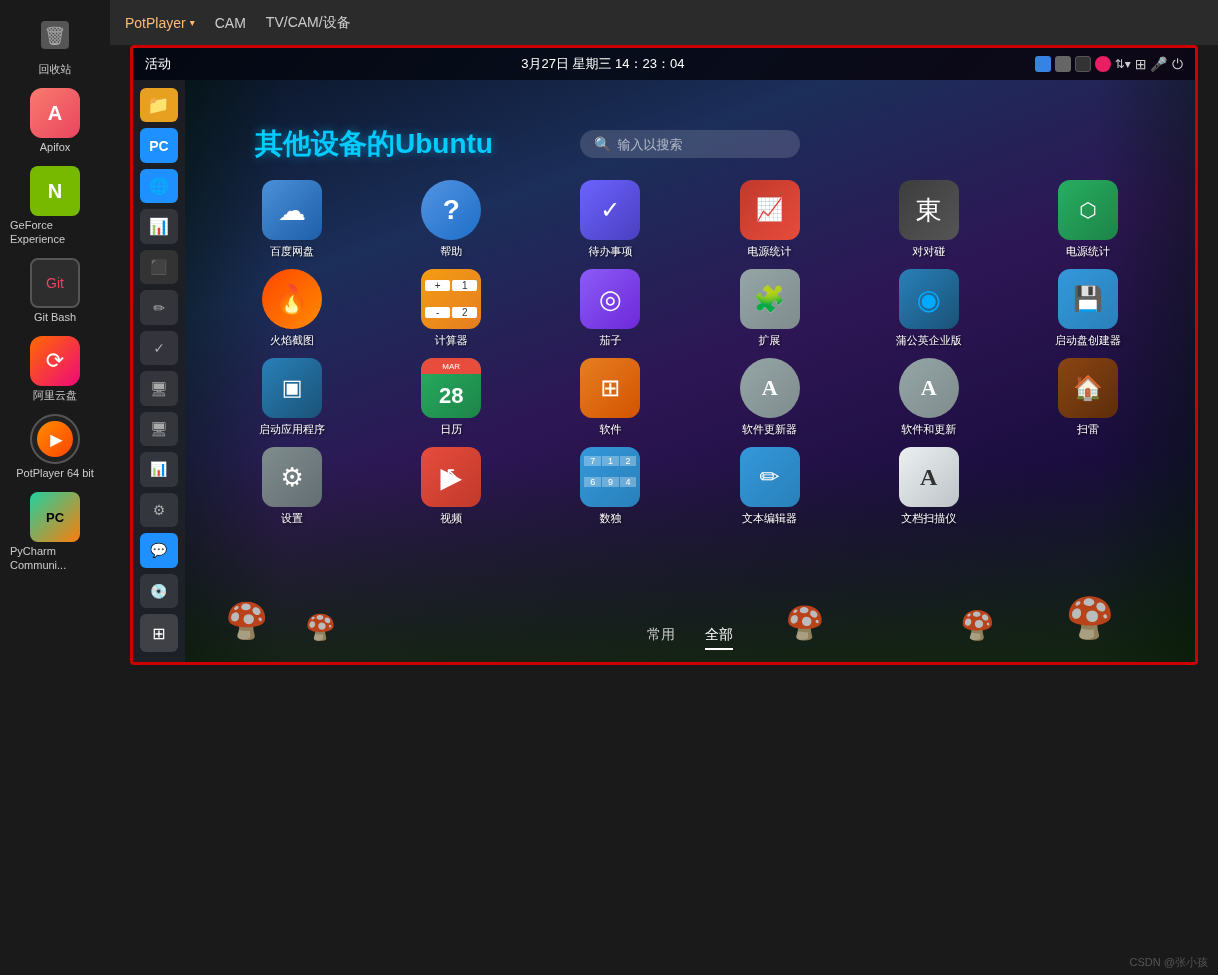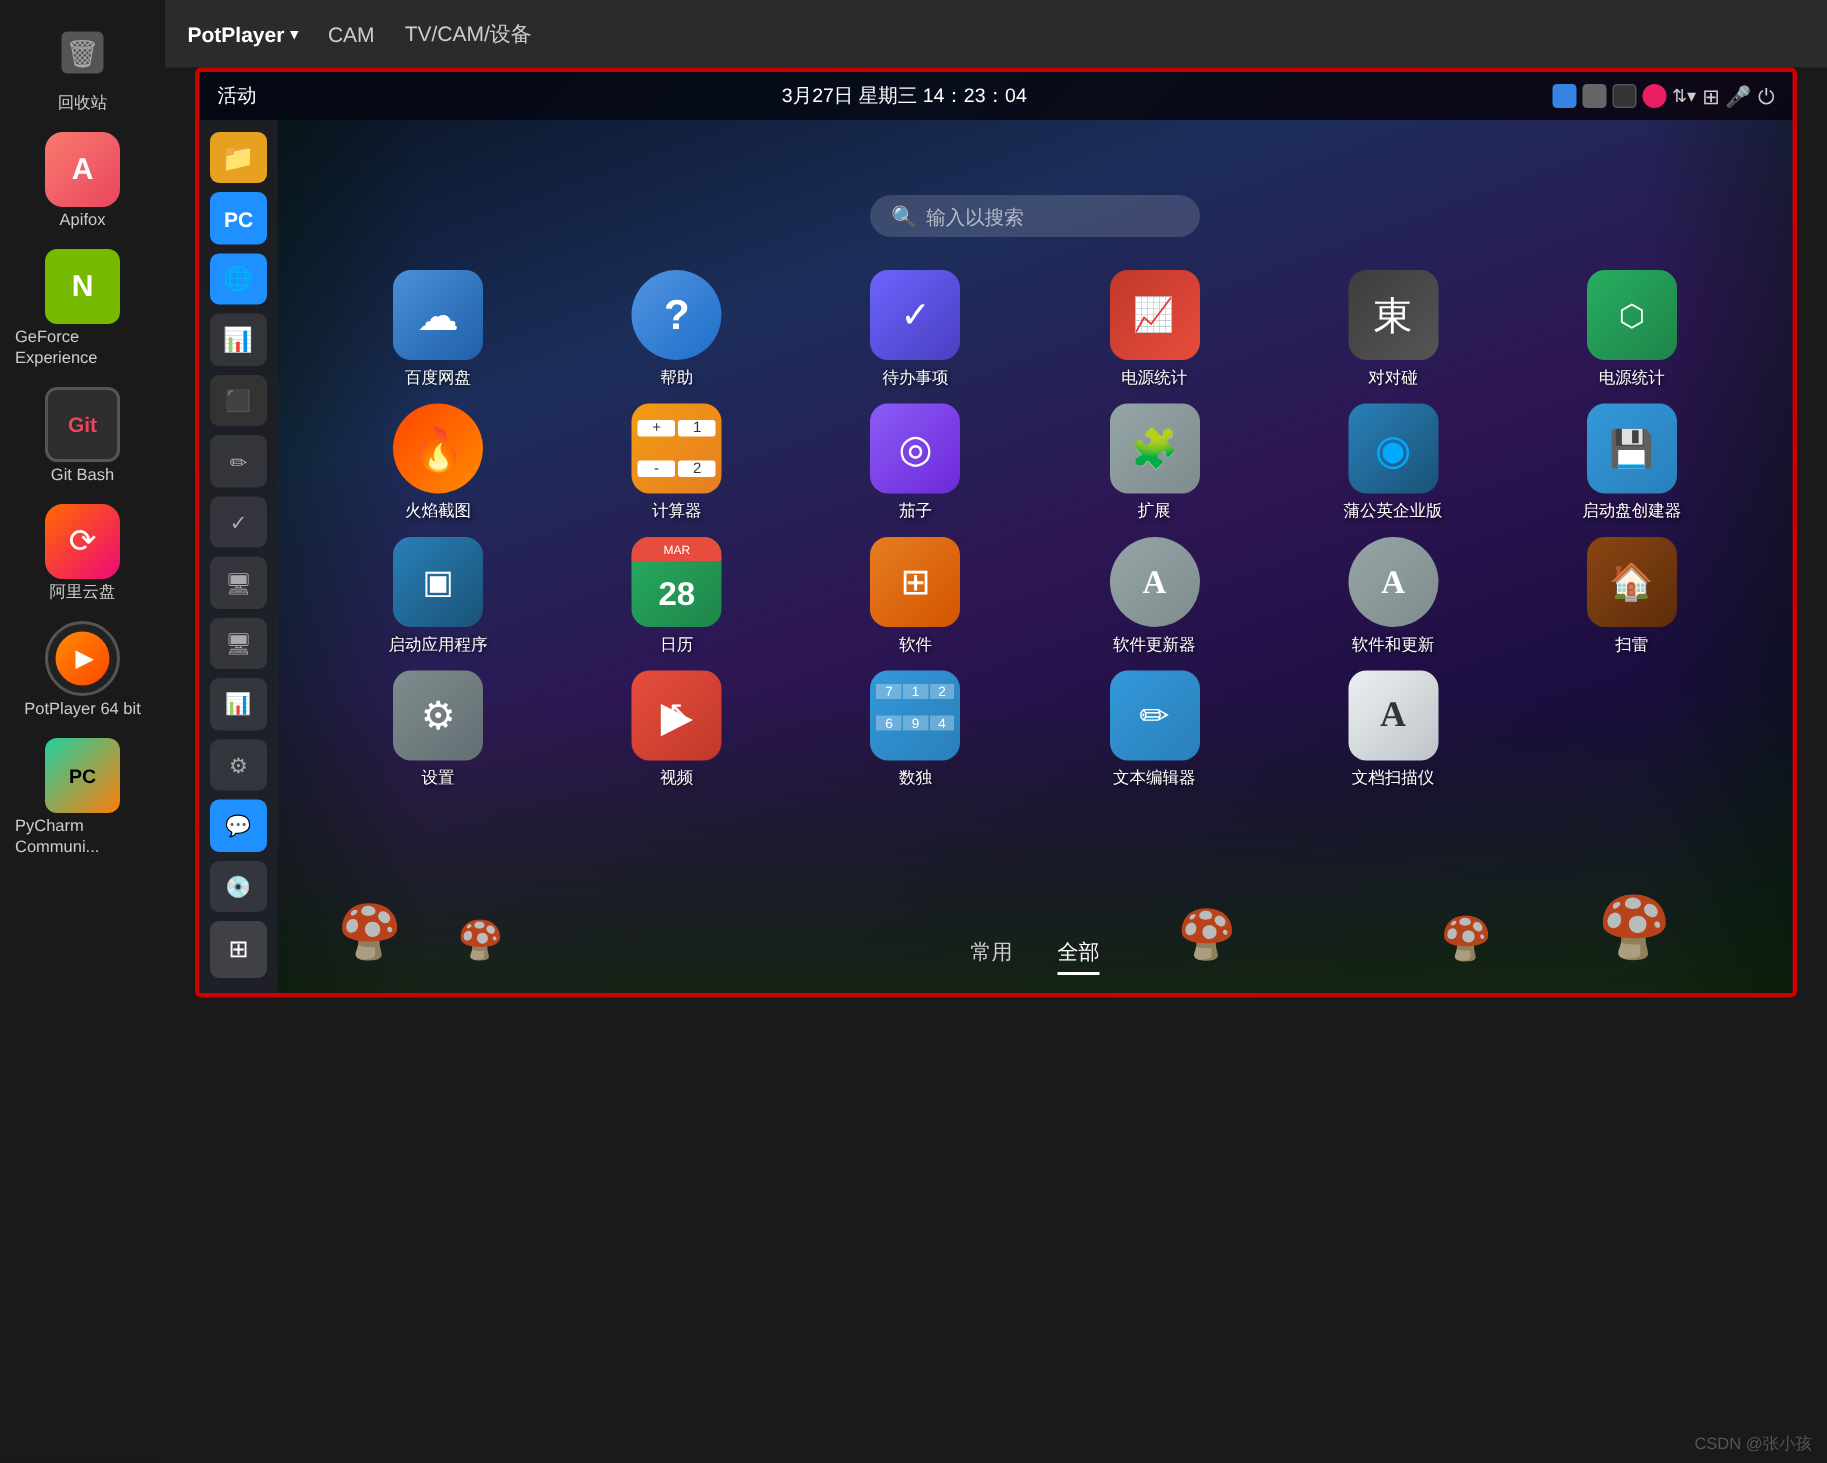--- a/index.html
+++ b/index.html
@@ -74,21 +74,21 @@
       gap: 20px;
     }
     .menubar-item {
       color: #ccc;
       font-size: 14px;
       cursor: pointer;
       display: flex;
       align-items: center;
       gap: 4px;
     }
-    .menubar-item.active { color: #ffffff; font-weight: bold; }
+    .menubar-item.active { color: #fdba74; }
     .menubar-item .dropdown-arrow { font-size: 10px; }
 
     
     .page-title {
       color: #ff3333;
       font-size: 32px;
       font-weight: bold;
       padding: 15px 20px 10px;
     }
 
@@ -372,21 +372,21 @@
 
   <div class="desktop-icon">
     <div class="icon-img" style="background:#76b900;border-radius:8px;position:relative;">
       <span style="color:white;font-size:20px;font-weight:bold;">N</span>
     </div>
     <span class="icon-label">GeForce Experience</span>
   </div>
 
   <div class="desktop-icon">
     <div class="icon-img" style="background:#2d2d2d;border:2px solid #555;border-radius:8px;">
-      <span style="color:#e94560;font-size:14px;font-weight:bold;">Git</span>
+      <span style="color:#e94560;font-size:14px;font-weight:normal;">Git</span>
     </div>
     <span class="icon-label">Git Bash</span>
   </div>
 
   <div class="desktop-icon">
     <div class="icon-img" style="background:linear-gradient(135deg,#ff6a00,#ee0979);border-radius:12px;">
       <span style="color:white;font-size:22px;">⟳</span>
     </div>
     <span class="icon-label">阿里云盘</span>
   </div>
@@ -497,20 +497,21 @@
 
       <div class="tree-left"></div>
       <div class="tree-right"></div>
 
       <div class="mushroom" style="left:40px;font-size:35px;">🍄</div>
       <div class="mushroom" style="left:120px;font-size:25px;">🍄</div>
       <div class="mushroom" style="right:80px;font-size:40px;">🍄</div>
       <div class="mushroom" style="right:200px;font-size:28px;">🍄</div>
       <div class="mushroom" style="left:600px;font-size:32px;">🍄</div>
 
+      <div class="ubuntu-label">其他设备的Ubuntu</div>
 
       <div class="ubuntu-search">
         <span style="color:#ccc;font-size:14px;">🔍</span>
         <input type="text" placeholder="输入以搜索" style="">
       </div>
 
       <div class="app-grid">
 
         <div class="app-item">
           <div class="app-icon app-baidu">

